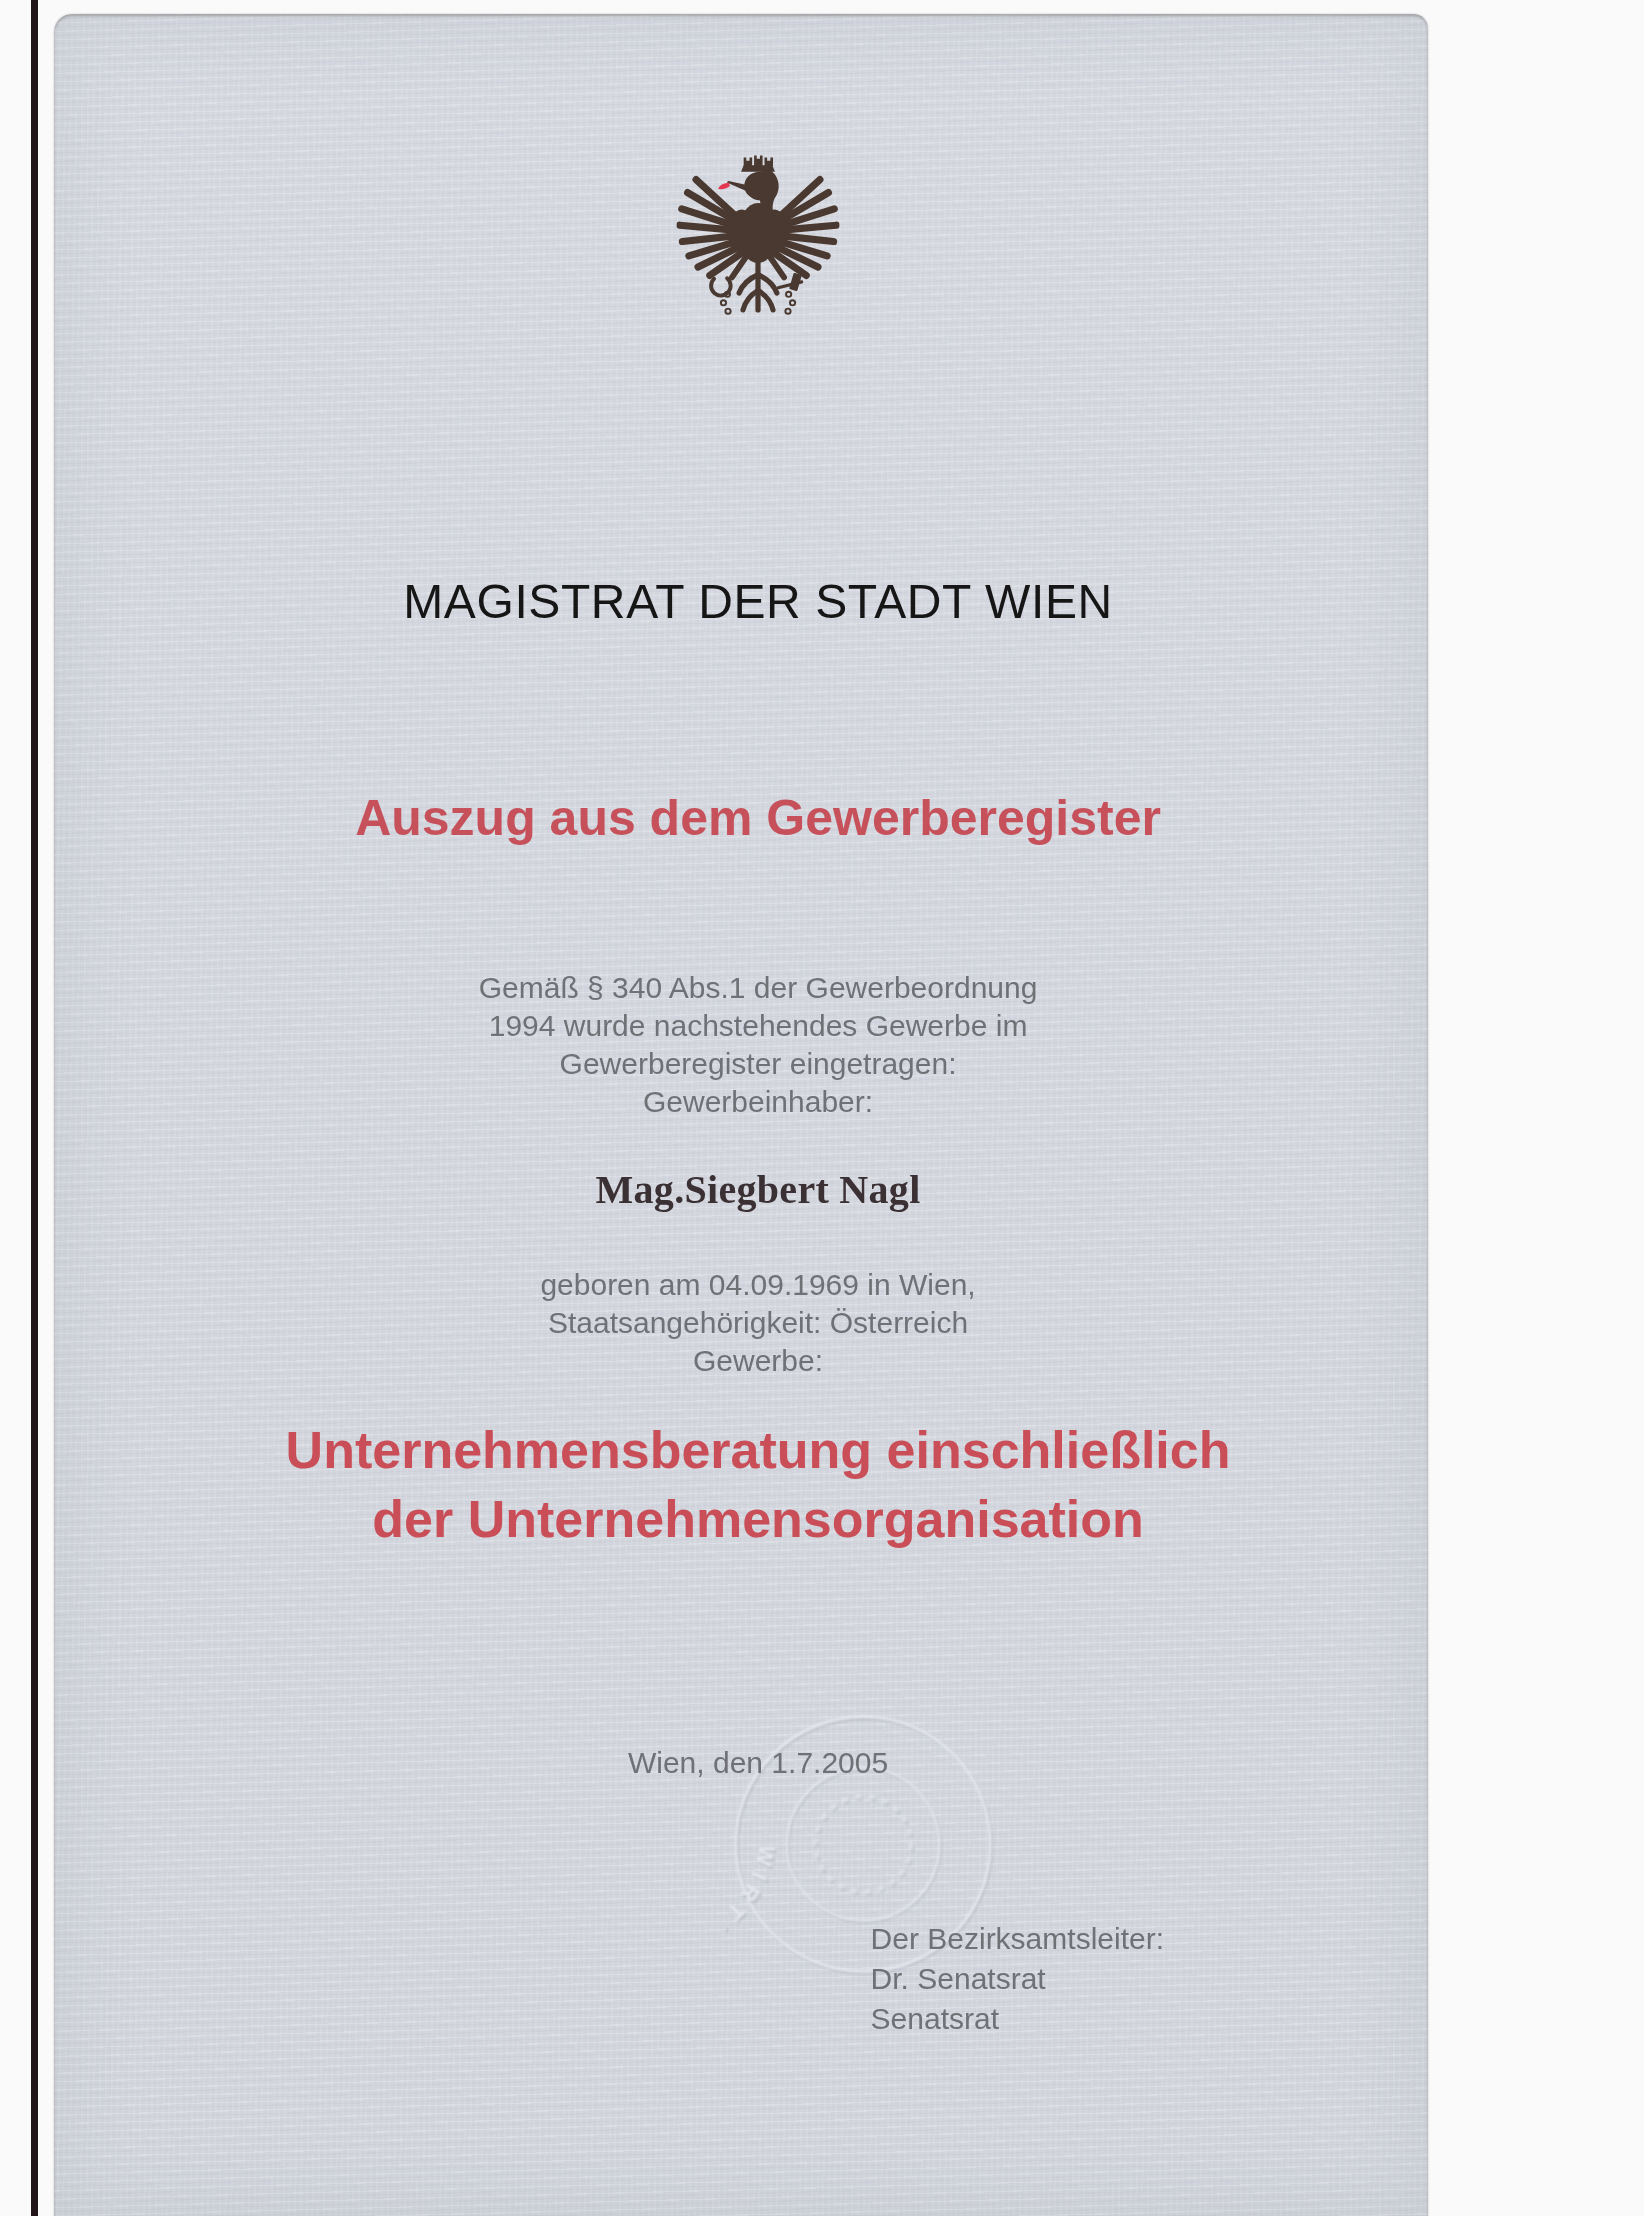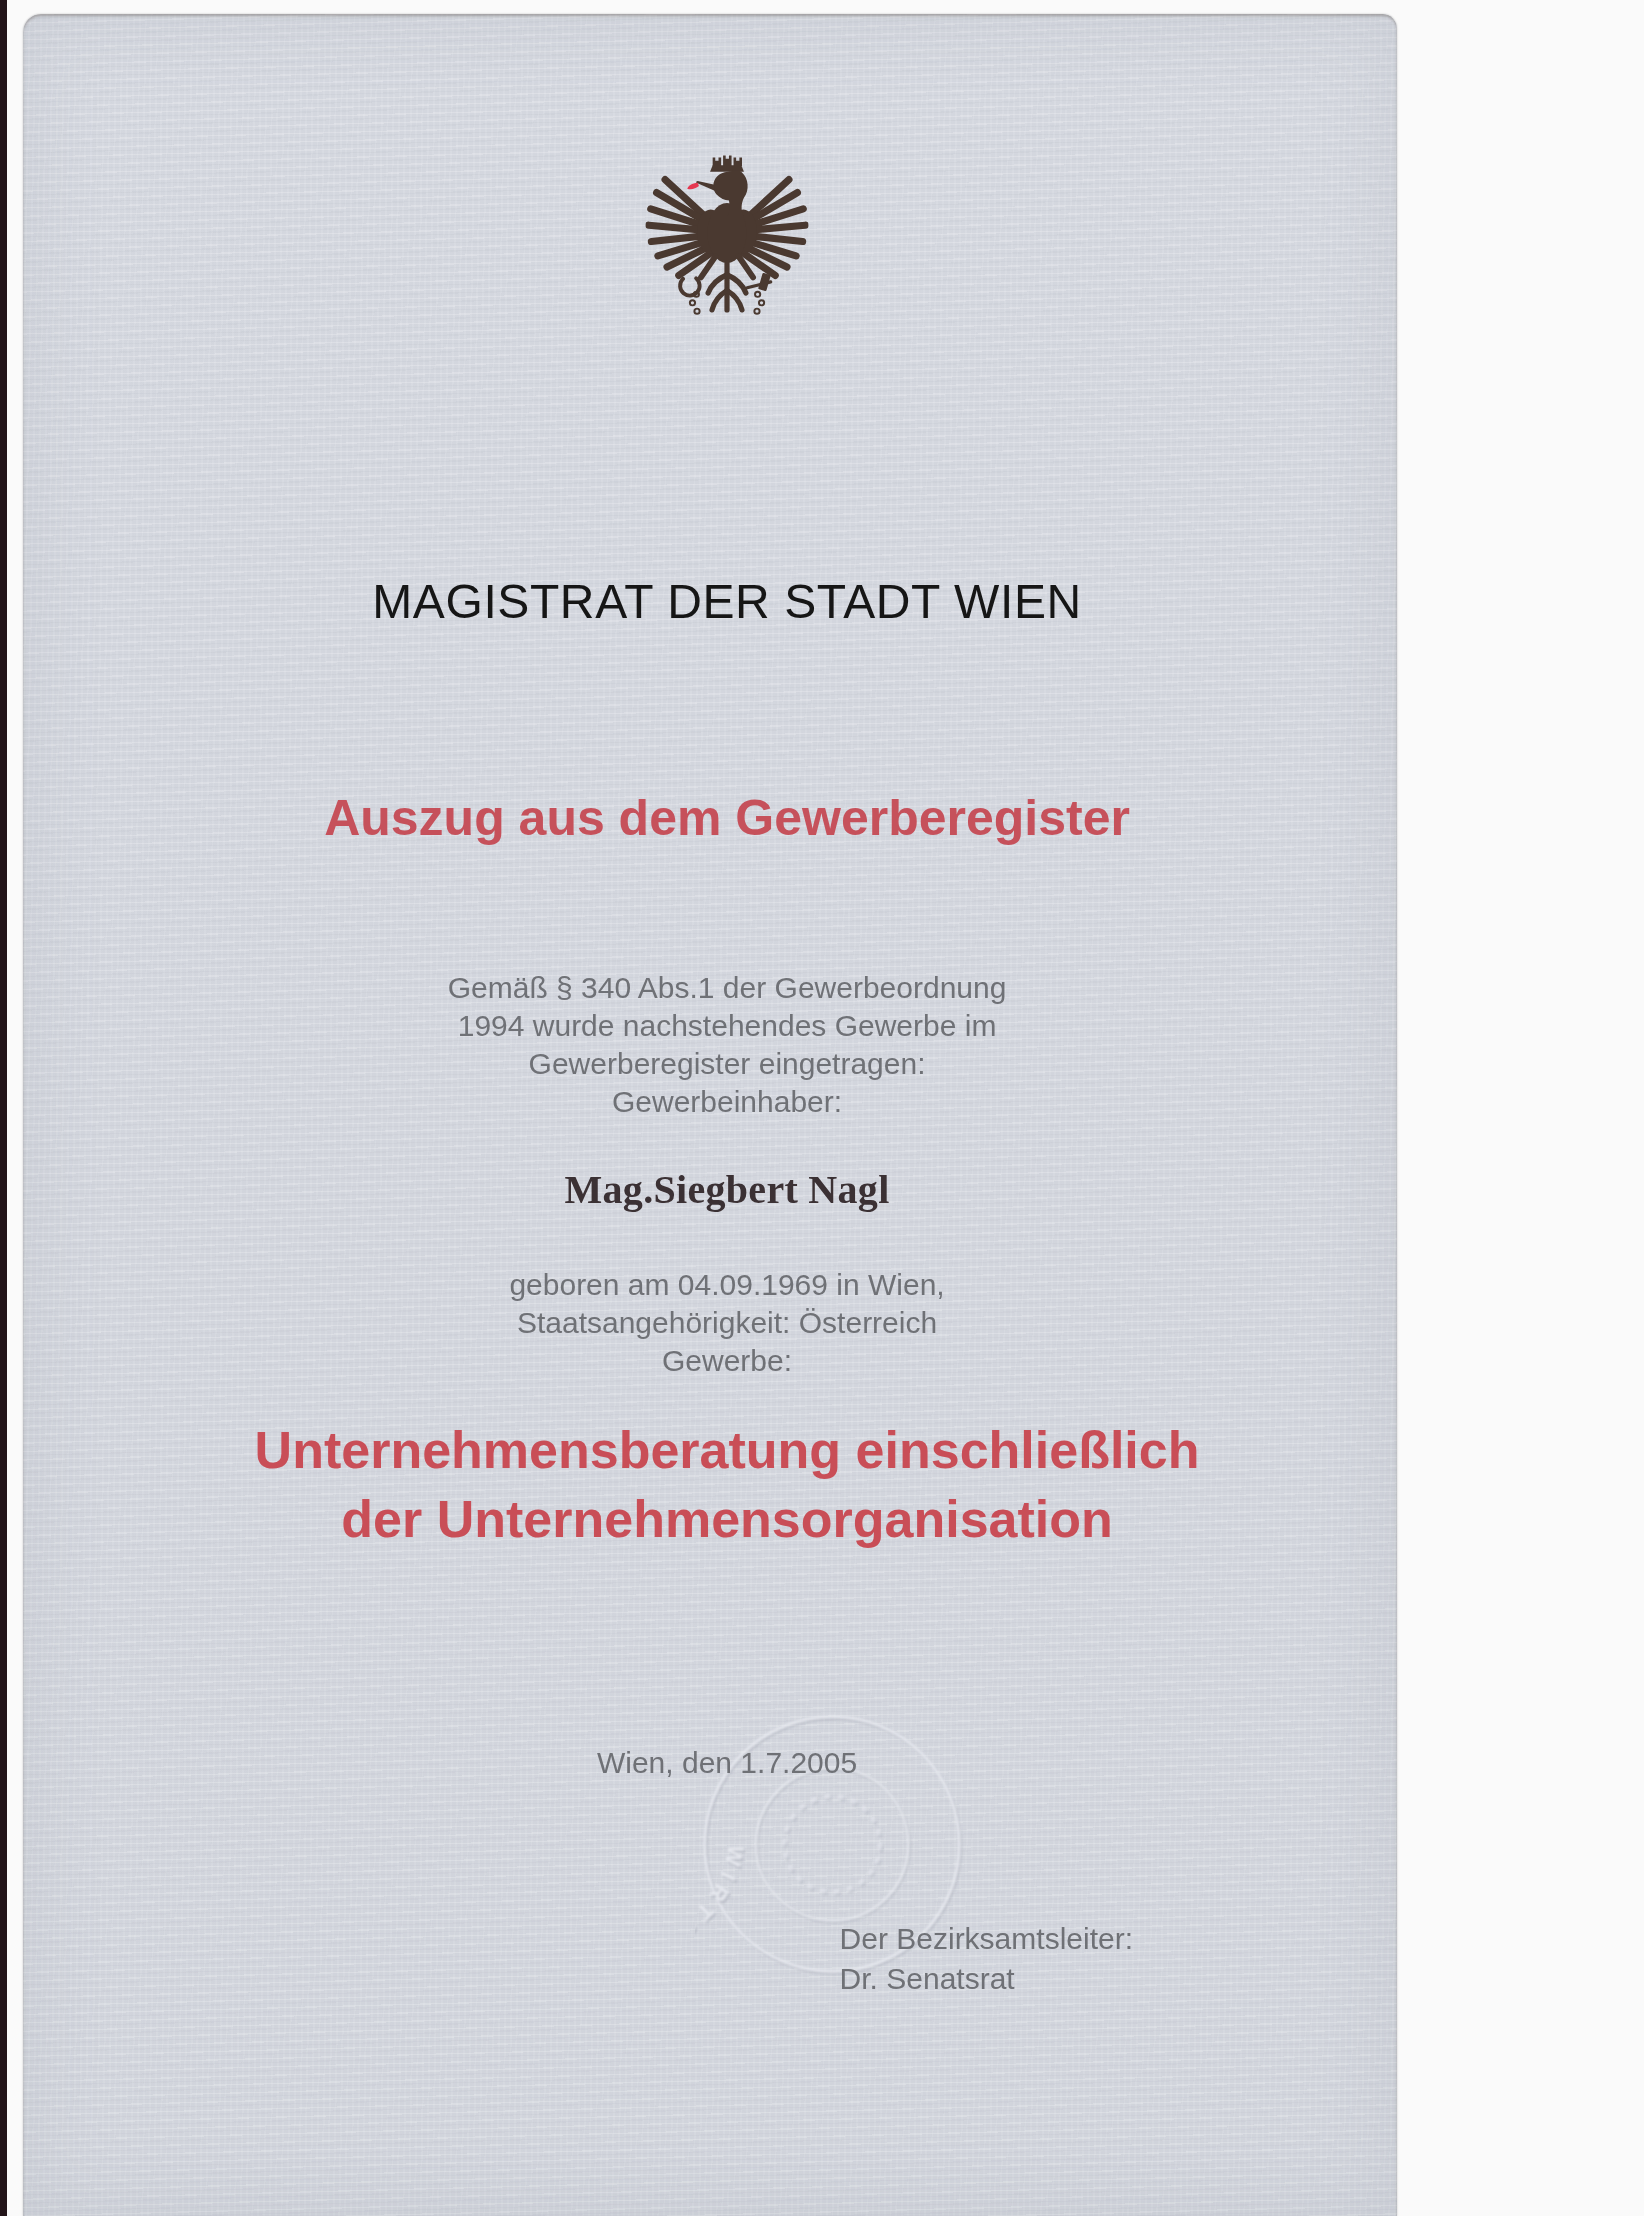--- a/index.html
+++ b/index.html
@@ -5,21 +5,21 @@
   :root{
     --paper:#d5d8df; --scan-margin:#fafafa; --scan-edge:#221418;
     --title-ink:#161616; --accent-red:#c6515b; --trade-red:#c94e57;
     --body-gray:#6f7176; --name-ink:#3b3134; --eagle-brown:#4a3930;
     --shield-red:#e63750; --shield-band:#eef0f4;
     --seal-highlight:#e9ebf1; --seal-shadow:#a8acb8;
   }
   html,body{margin:0;padding:0;}
   body{width:1645px;height:2216px;background:var(--scan-margin);
        font-family:"Liberation Sans","DejaVu Sans",sans-serif;}
-  .scan{position:relative;width:1412px;height:2216px;overflow:hidden;background:var(--scan-margin);}
+  .scan{position:relative;width:1412px;height:2216px;overflow:hidden;background:var(--scan-margin);margin-left:31px;}
   .scan-edge{position:absolute;left:0;top:0;width:7.1px;height:100%;background:var(--scan-edge);}
   .paper{
     position:absolute;left:22.6px;top:13.6px;right:15.5px;bottom:0;
     background:
       repeating-linear-gradient(178.5deg,
         rgba(255,255,255,.20) 0 1.3px, rgba(255,255,255,0) 1.3px 3.9px,
         rgba(168,172,184,.10) 3.9px 5.2px, rgba(255,255,255,0) 5.2px 8.4px),
       repeating-linear-gradient(91deg,
         rgba(255,255,255,.05) 0 1.9px, rgba(175,178,190,.05) 1.9px 5.8px),
       linear-gradient(180deg,#d6d9e0 0%,#d4d7de 55%,#d3d6dd 100%);
@@ -173,17 +173,18 @@
           </g>
         </g>
       </svg>
     </div>
 
     <div class="row gray date-row">Wien, den 1.7.2005</div>
 
     <div class="signature">
       <div>Der Bezirksamtsleiter:</div>
       <div>Dr. Senatsrat</div>
+      <div>Senatsrat</div>
     </div>
 
   </div>
 </div>
 
 
 </body></html>

